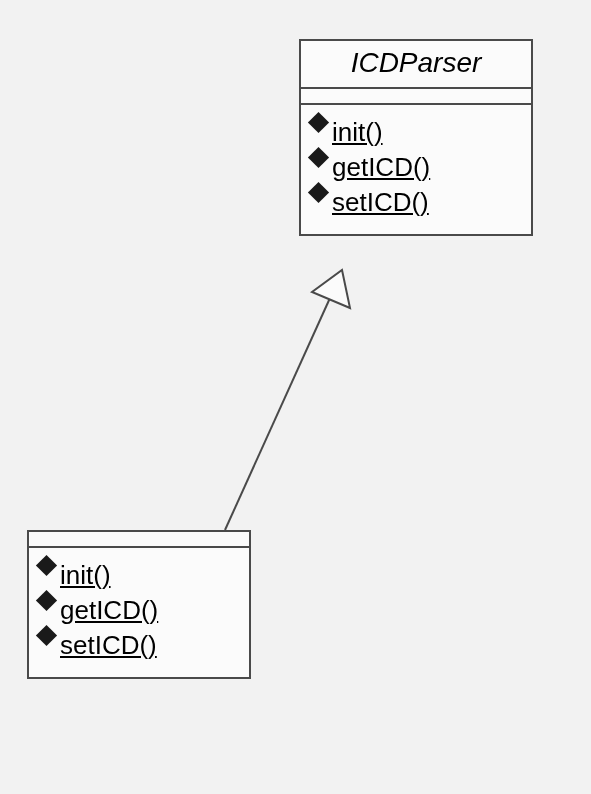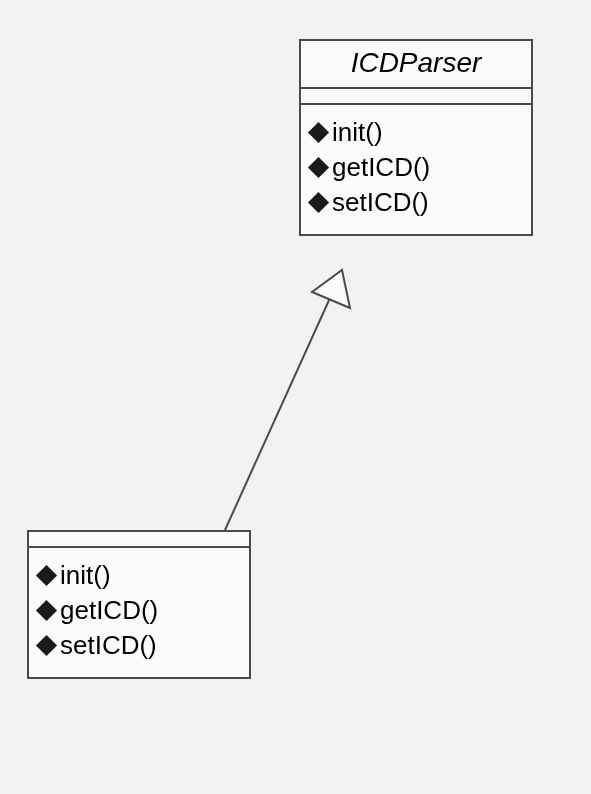--- a/index.html
+++ b/index.html
@@ -25,23 +25,23 @@
   }
   .attr-compartment {
     border-bottom: 2px solid #4a4a4a;
     height: 14px;
   }
   .ops-compartment {
     padding: 10px 8px 14px 8px;
   }
   .op-row {
     display: flex;
-    align-items: center;
     font-size: 26px;
     line-height: 1.35;
+    text-decoration: underline;
   }
   .diamond {
     width: 15px;
     height: 15px;
     background: #1a1a1a;
     transform: rotate(45deg);
     margin-right: 6px;
     margin-left: 2px;
     flex: 0 0 auto;
   }

